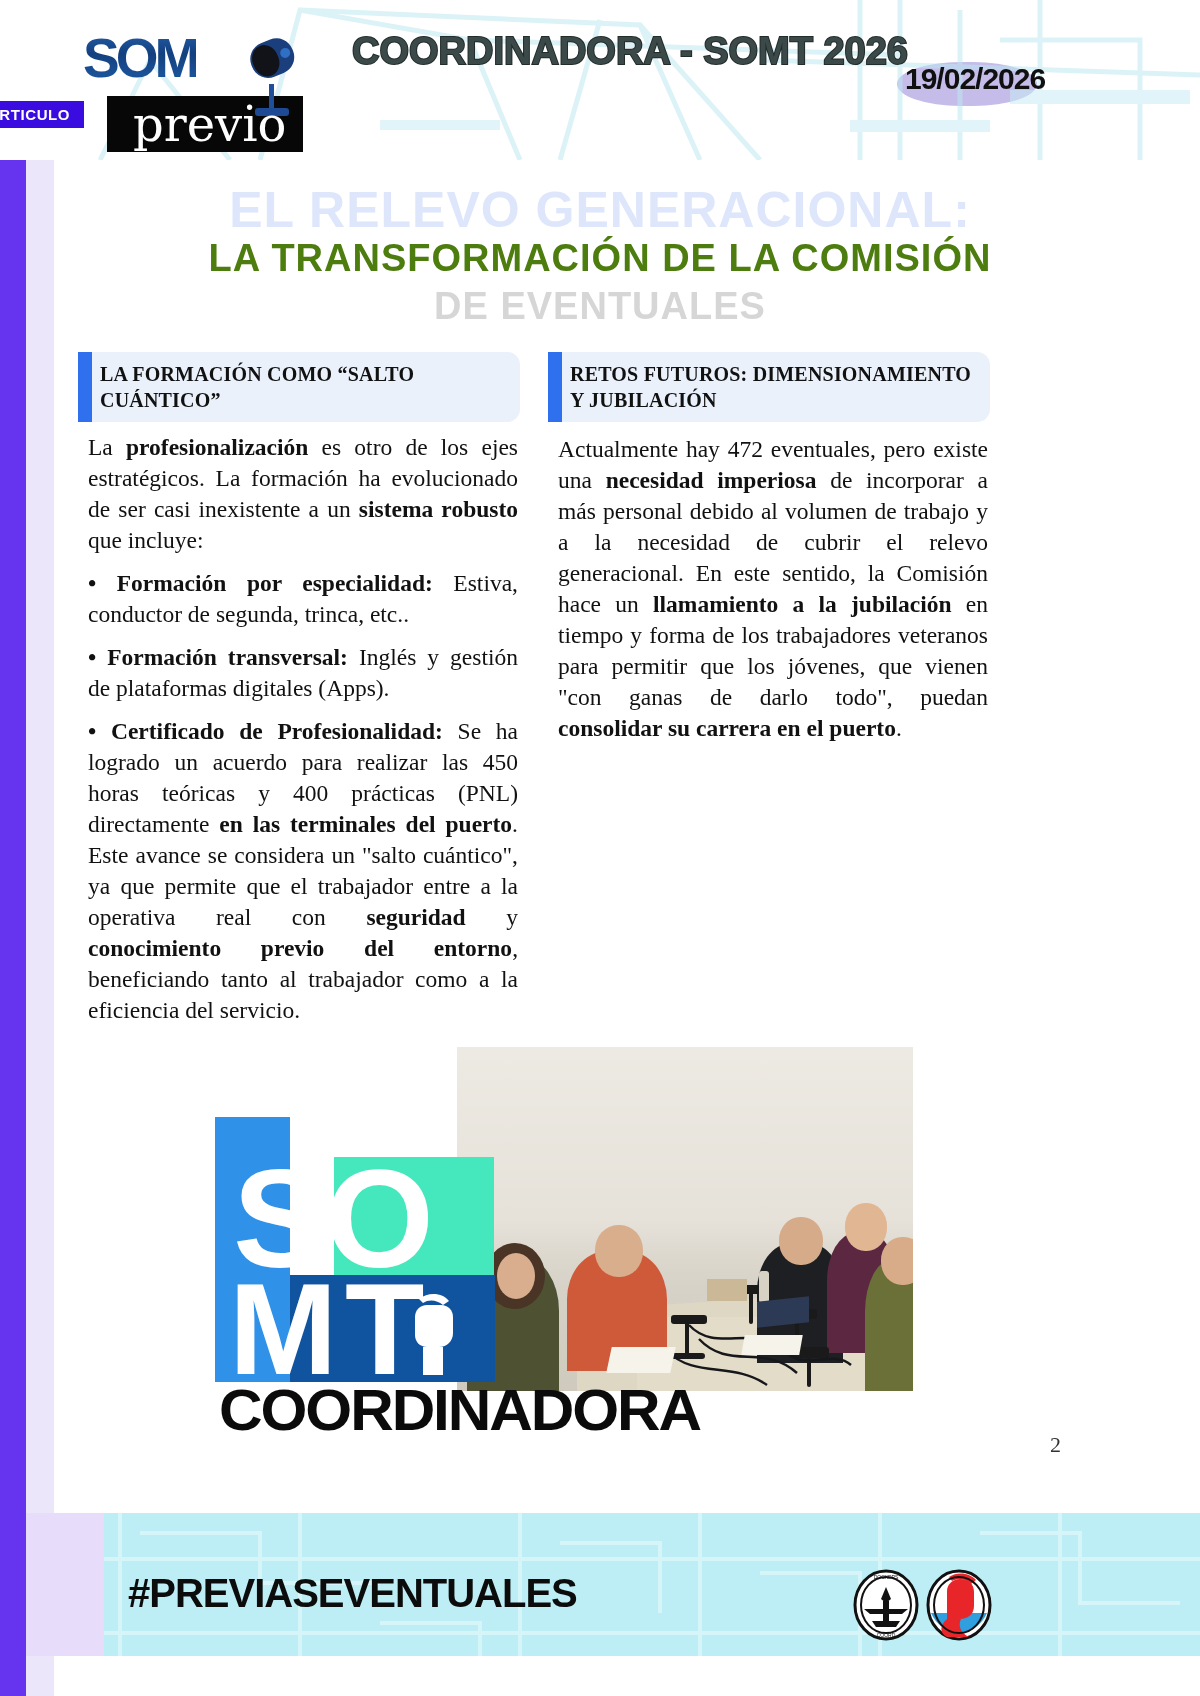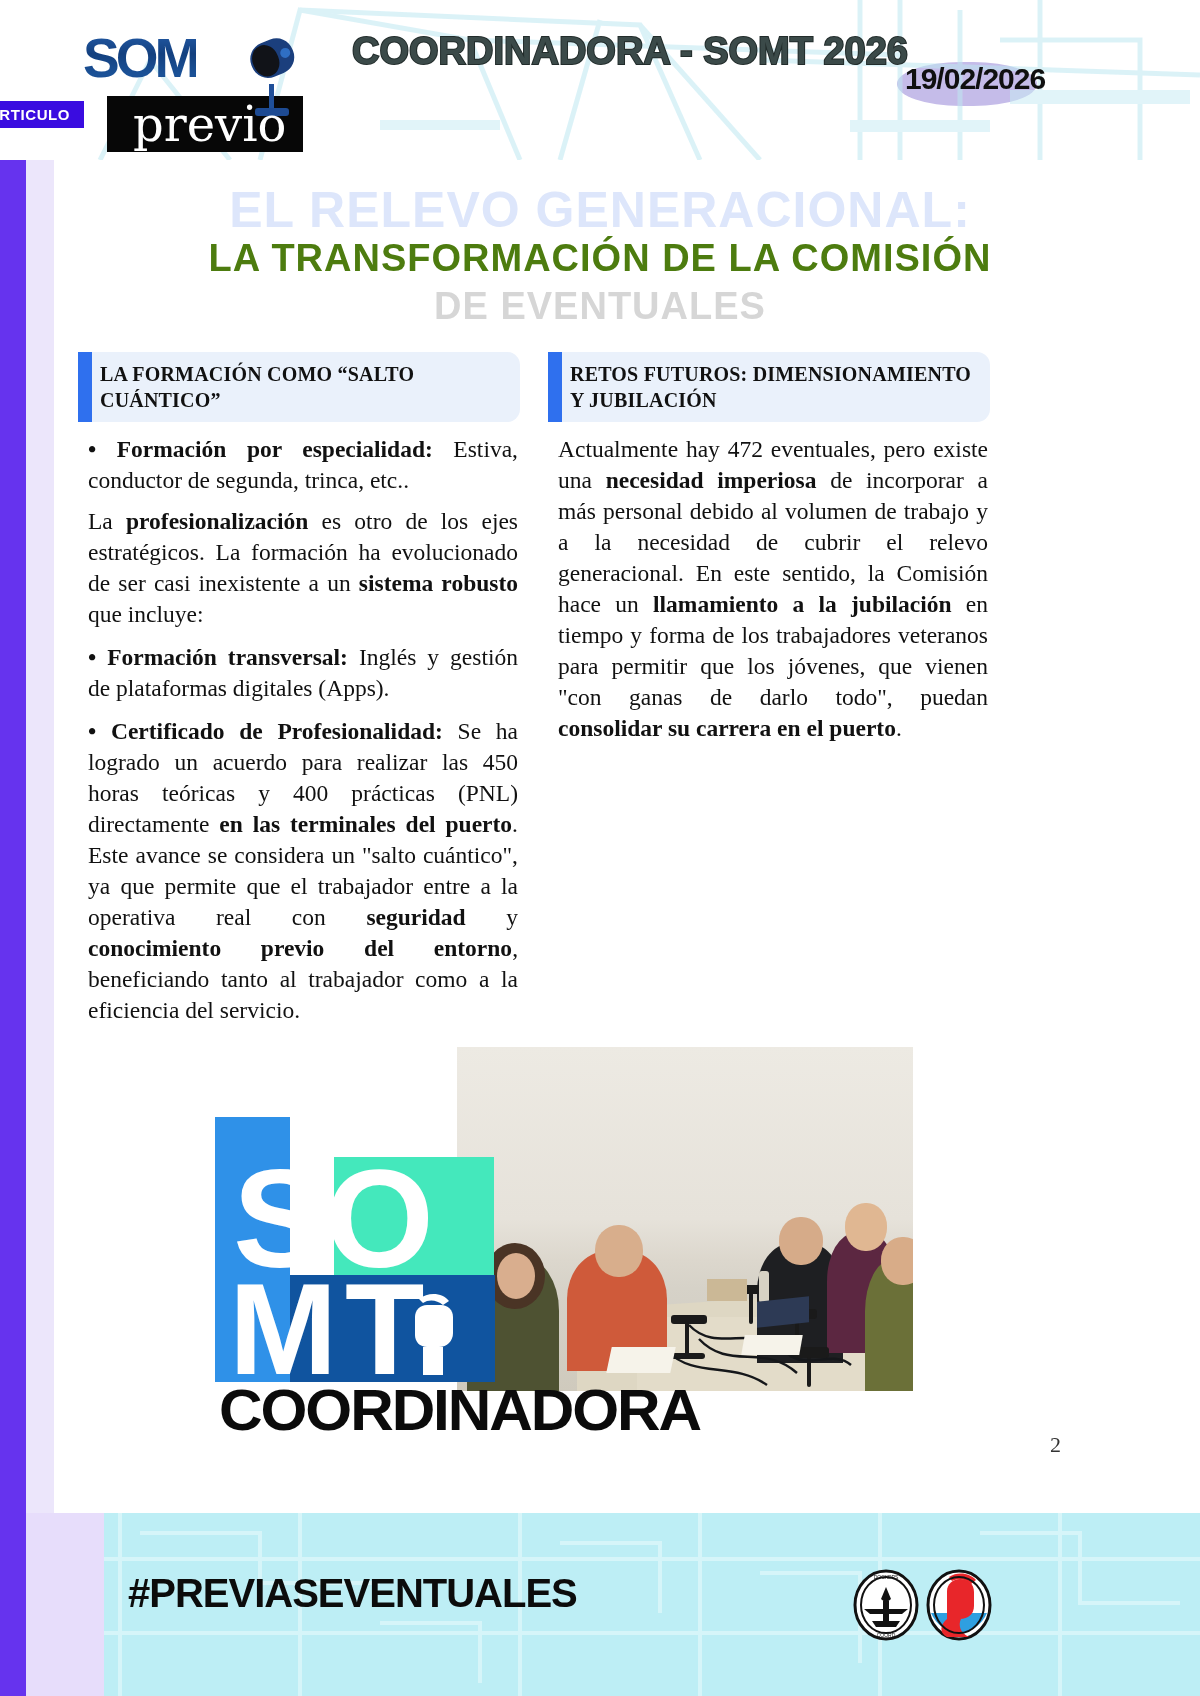--- a/index.html
+++ b/index.html
@@ -116,21 +116,21 @@
   .lb-fist{position:absolute;left:186px;top:166px;width:60px;height:96px;}
   .lb-coord{position:absolute;left:4px;top:262px;width:400px;
       font-family:"Liberation Sans",sans-serif;font-weight:bold;font-size:58px;
       line-height:62px;color:#0b0b0b;letter-spacing:-2px;
       transform:scaleX(1.04);transform-origin:left center;}
 
   .page-num{position:absolute;left:1050px;top:1432px;font-family:"Liberation Serif",serif;
       font-size:22px;color:#333;z-index:6;}
 
   
-  .footer{position:absolute;left:0;top:1513px;width:1200px;height:183px;
+  .footer{position:absolute;left:0;top:1513px;width:1200px;height:143px;
       background:#bdeef5;overflow:hidden;z-index:7;}
   .footer-net{position:absolute;inset:0;opacity:.45;}
   .footer-pale{position:absolute;left:26px;top:0;width:78px;height:183px;background:#e7ddfb;}
   .footer-edge{position:absolute;left:0;top:0;width:26px;height:183px;background:#6633ee;}
   .hashtag{position:absolute;left:128px;top:58px;font-family:"Liberation Sans",sans-serif;
       font-weight:bold;font-size:40px;letter-spacing:-1px;color:#0c0c0c;}
   .hapag{position:absolute;left:600px;top:62px;font-family:"Liberation Sans",sans-serif;
       font-weight:bold;font-size:37px;letter-spacing:-1px;color:#ffffff;}
   .flogo{position:absolute;top:56px;width:68px;height:72px;}
   .flogo1{left:852px;}
@@ -189,22 +189,22 @@
   <div class="gt-l1">EL RELEVO GENERACIONAL:</div>
   <div class="gt-l2">LA TRANSFORMACIÓN DE LA COMISIÓN</div>
   <div class="gt-l3">DE EVENTUALES</div>
 </div>
 
 <div class="col col-left">
   <div class="sec-head">
     <div class="sec-head-txt">LA FORMACIÓN COMO “SALTO CUÁNTICO”</div>
   </div>
   <div>
+      <div class="para first"><span>La </span><b>profesionalización</b><span> es otro de los ejes estratégicos. La formación ha evolucionado de ser casi inexistente a un </span><b>sistema robusto</b><span> que incluye:</span></div>
       <div class="para"><b>•  Formación por especialidad:</b><span> Estiva, conductor de segunda, trinca, etc..</span></div>
-      <div class="para first"><span>La </span><b>profesionalización</b><span> es otro de los ejes estratégicos. La formación ha evolucionado de ser casi inexistente a un </span><b>sistema robusto</b><span> que incluye:</span></div>
       <div class="para"><b>• Formación transversal:</b><span> Inglés y gestión de plataformas digitales (Apps).</span></div>
       <div class="para"><b>• Certificado de Profesionalidad:</b><span> Se ha logrado un acuerdo para realizar las 450 horas teóricas y 400 prácticas (PNL) directamente </span><b>en las terminales del puerto</b><span>. Este avance se considera un "salto cuántico", ya que permite que el trabajador entre a la operativa real con </span><b>seguridad</b><span> y </span><b>conocimiento previo del entorno</b><span>, beneficiando tanto al trabajador como a la eficiencia del servicio.</span></div>
     </div>
 </div>
 
 <div class="col col-right">
   <div class="sec-head">
     <div class="sec-head-txt">RETOS FUTUROS: DIMENSIONAMIENTO Y JUBILACIÓN</div>
   </div>
   <div>

